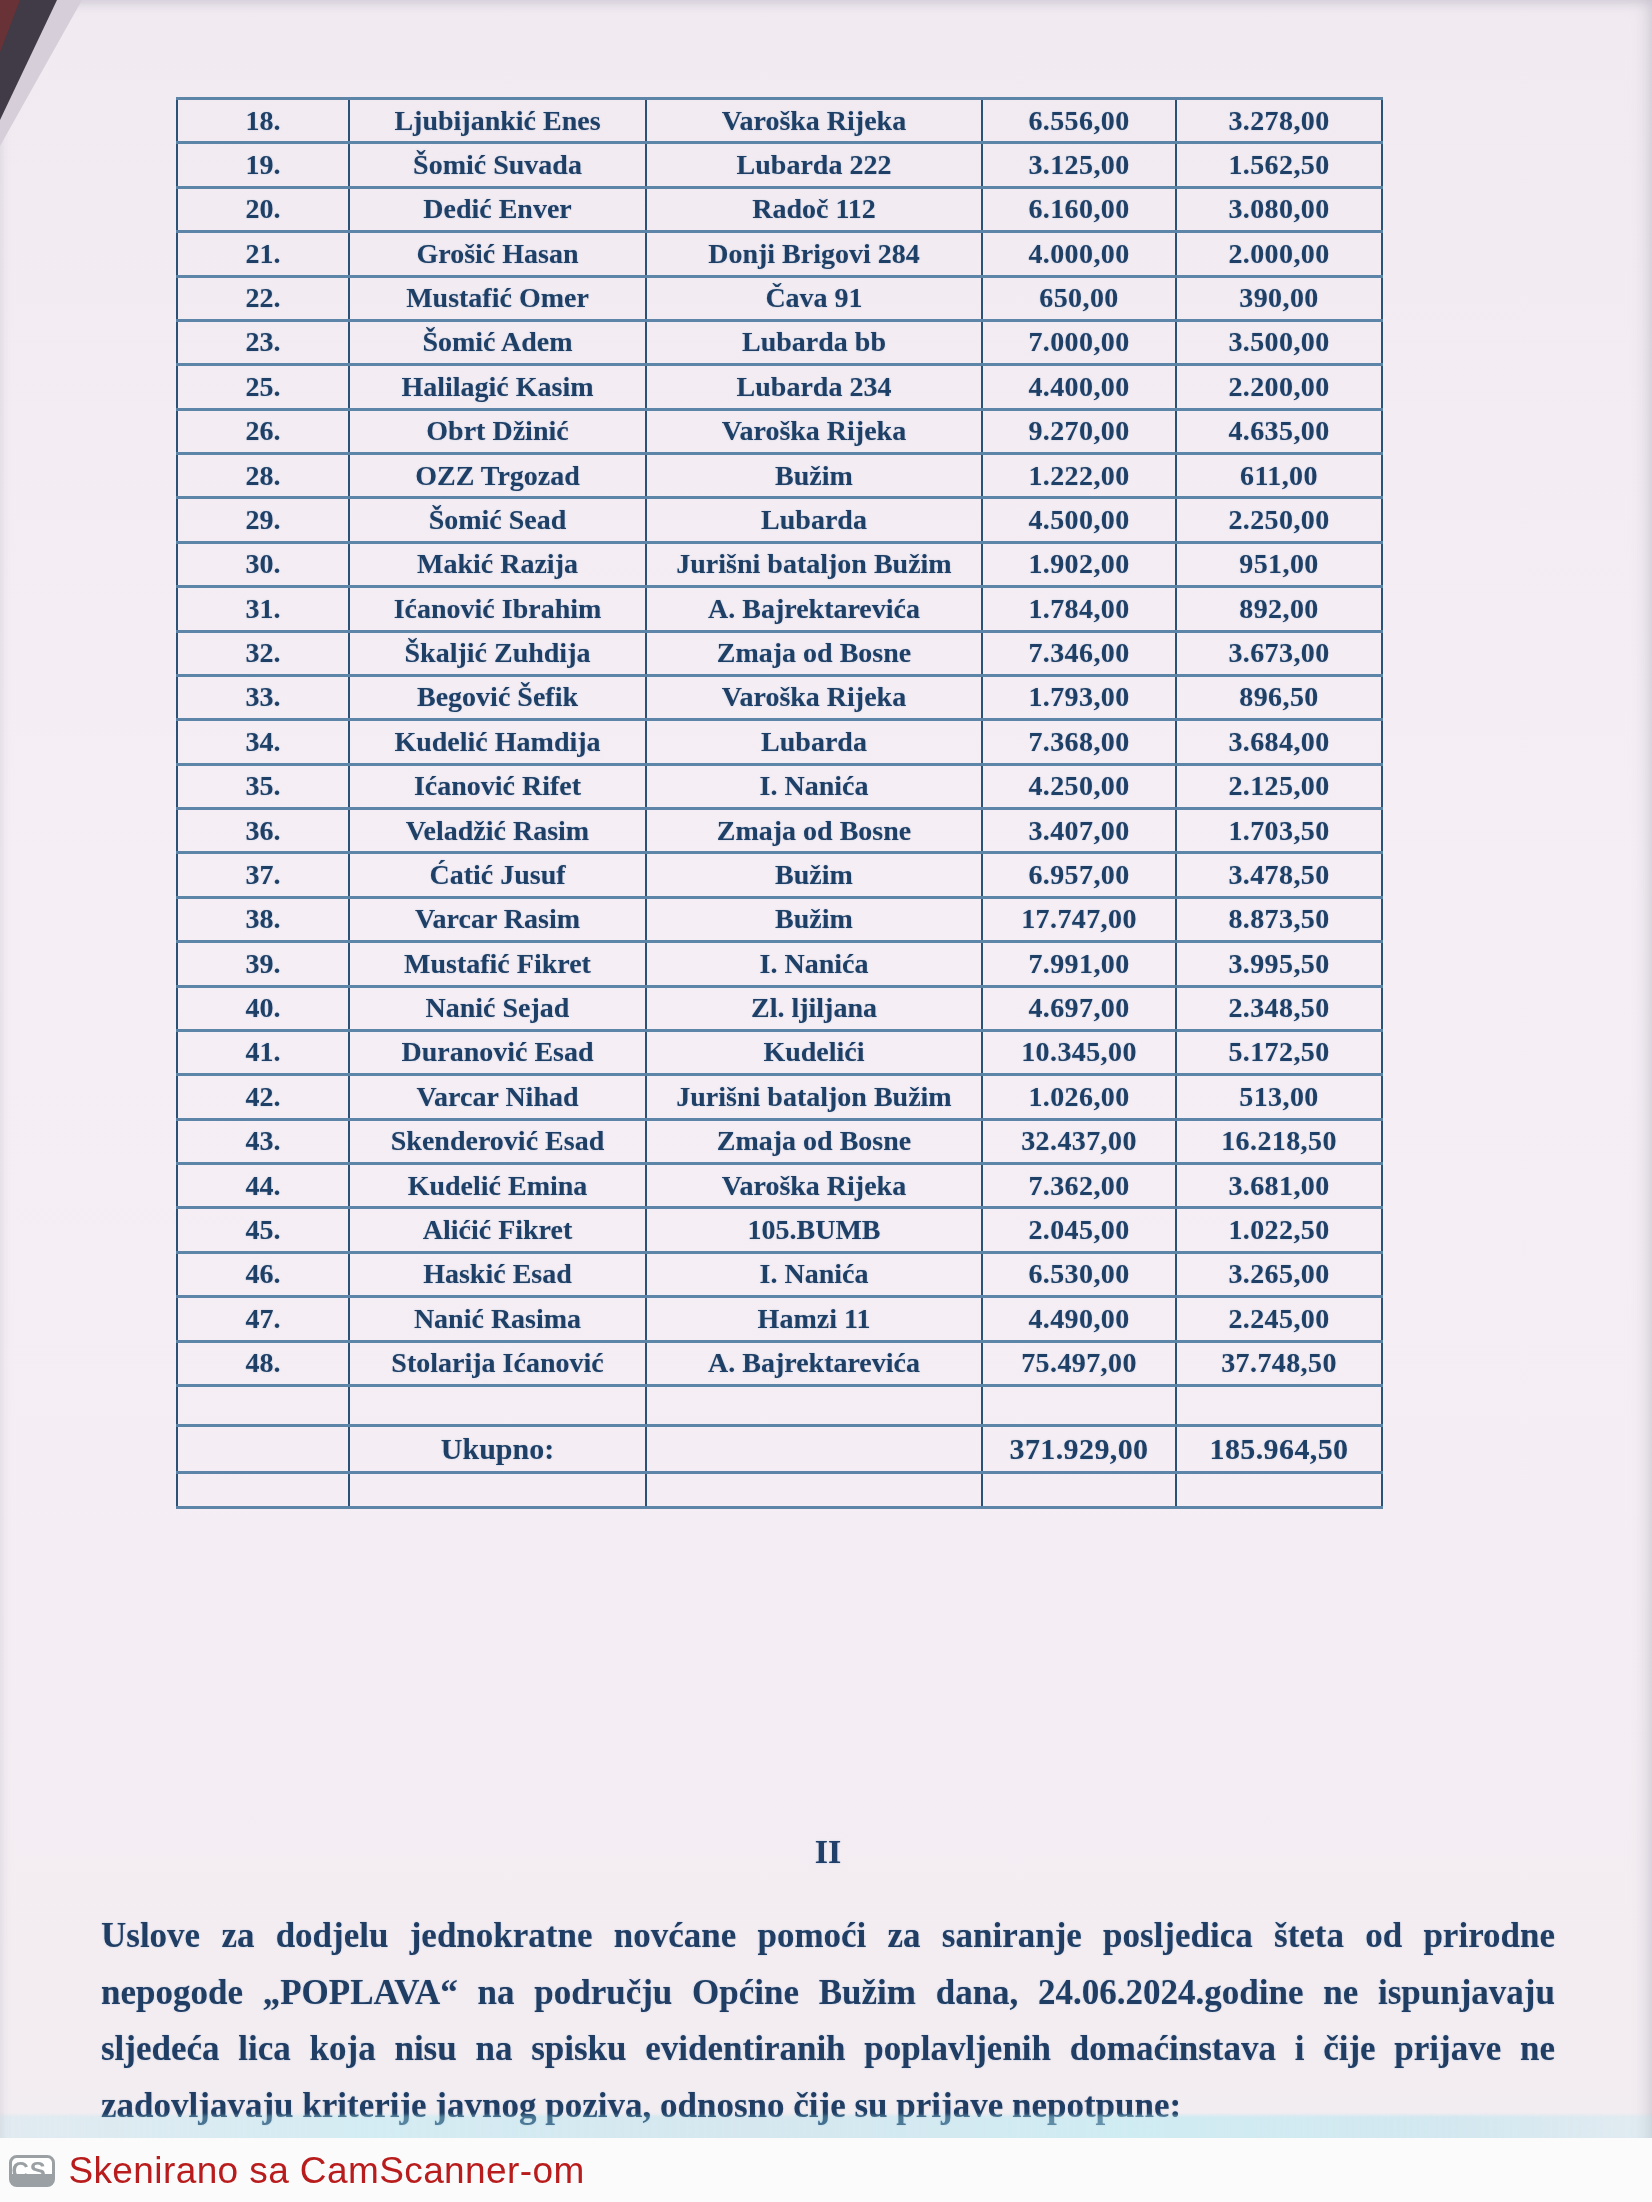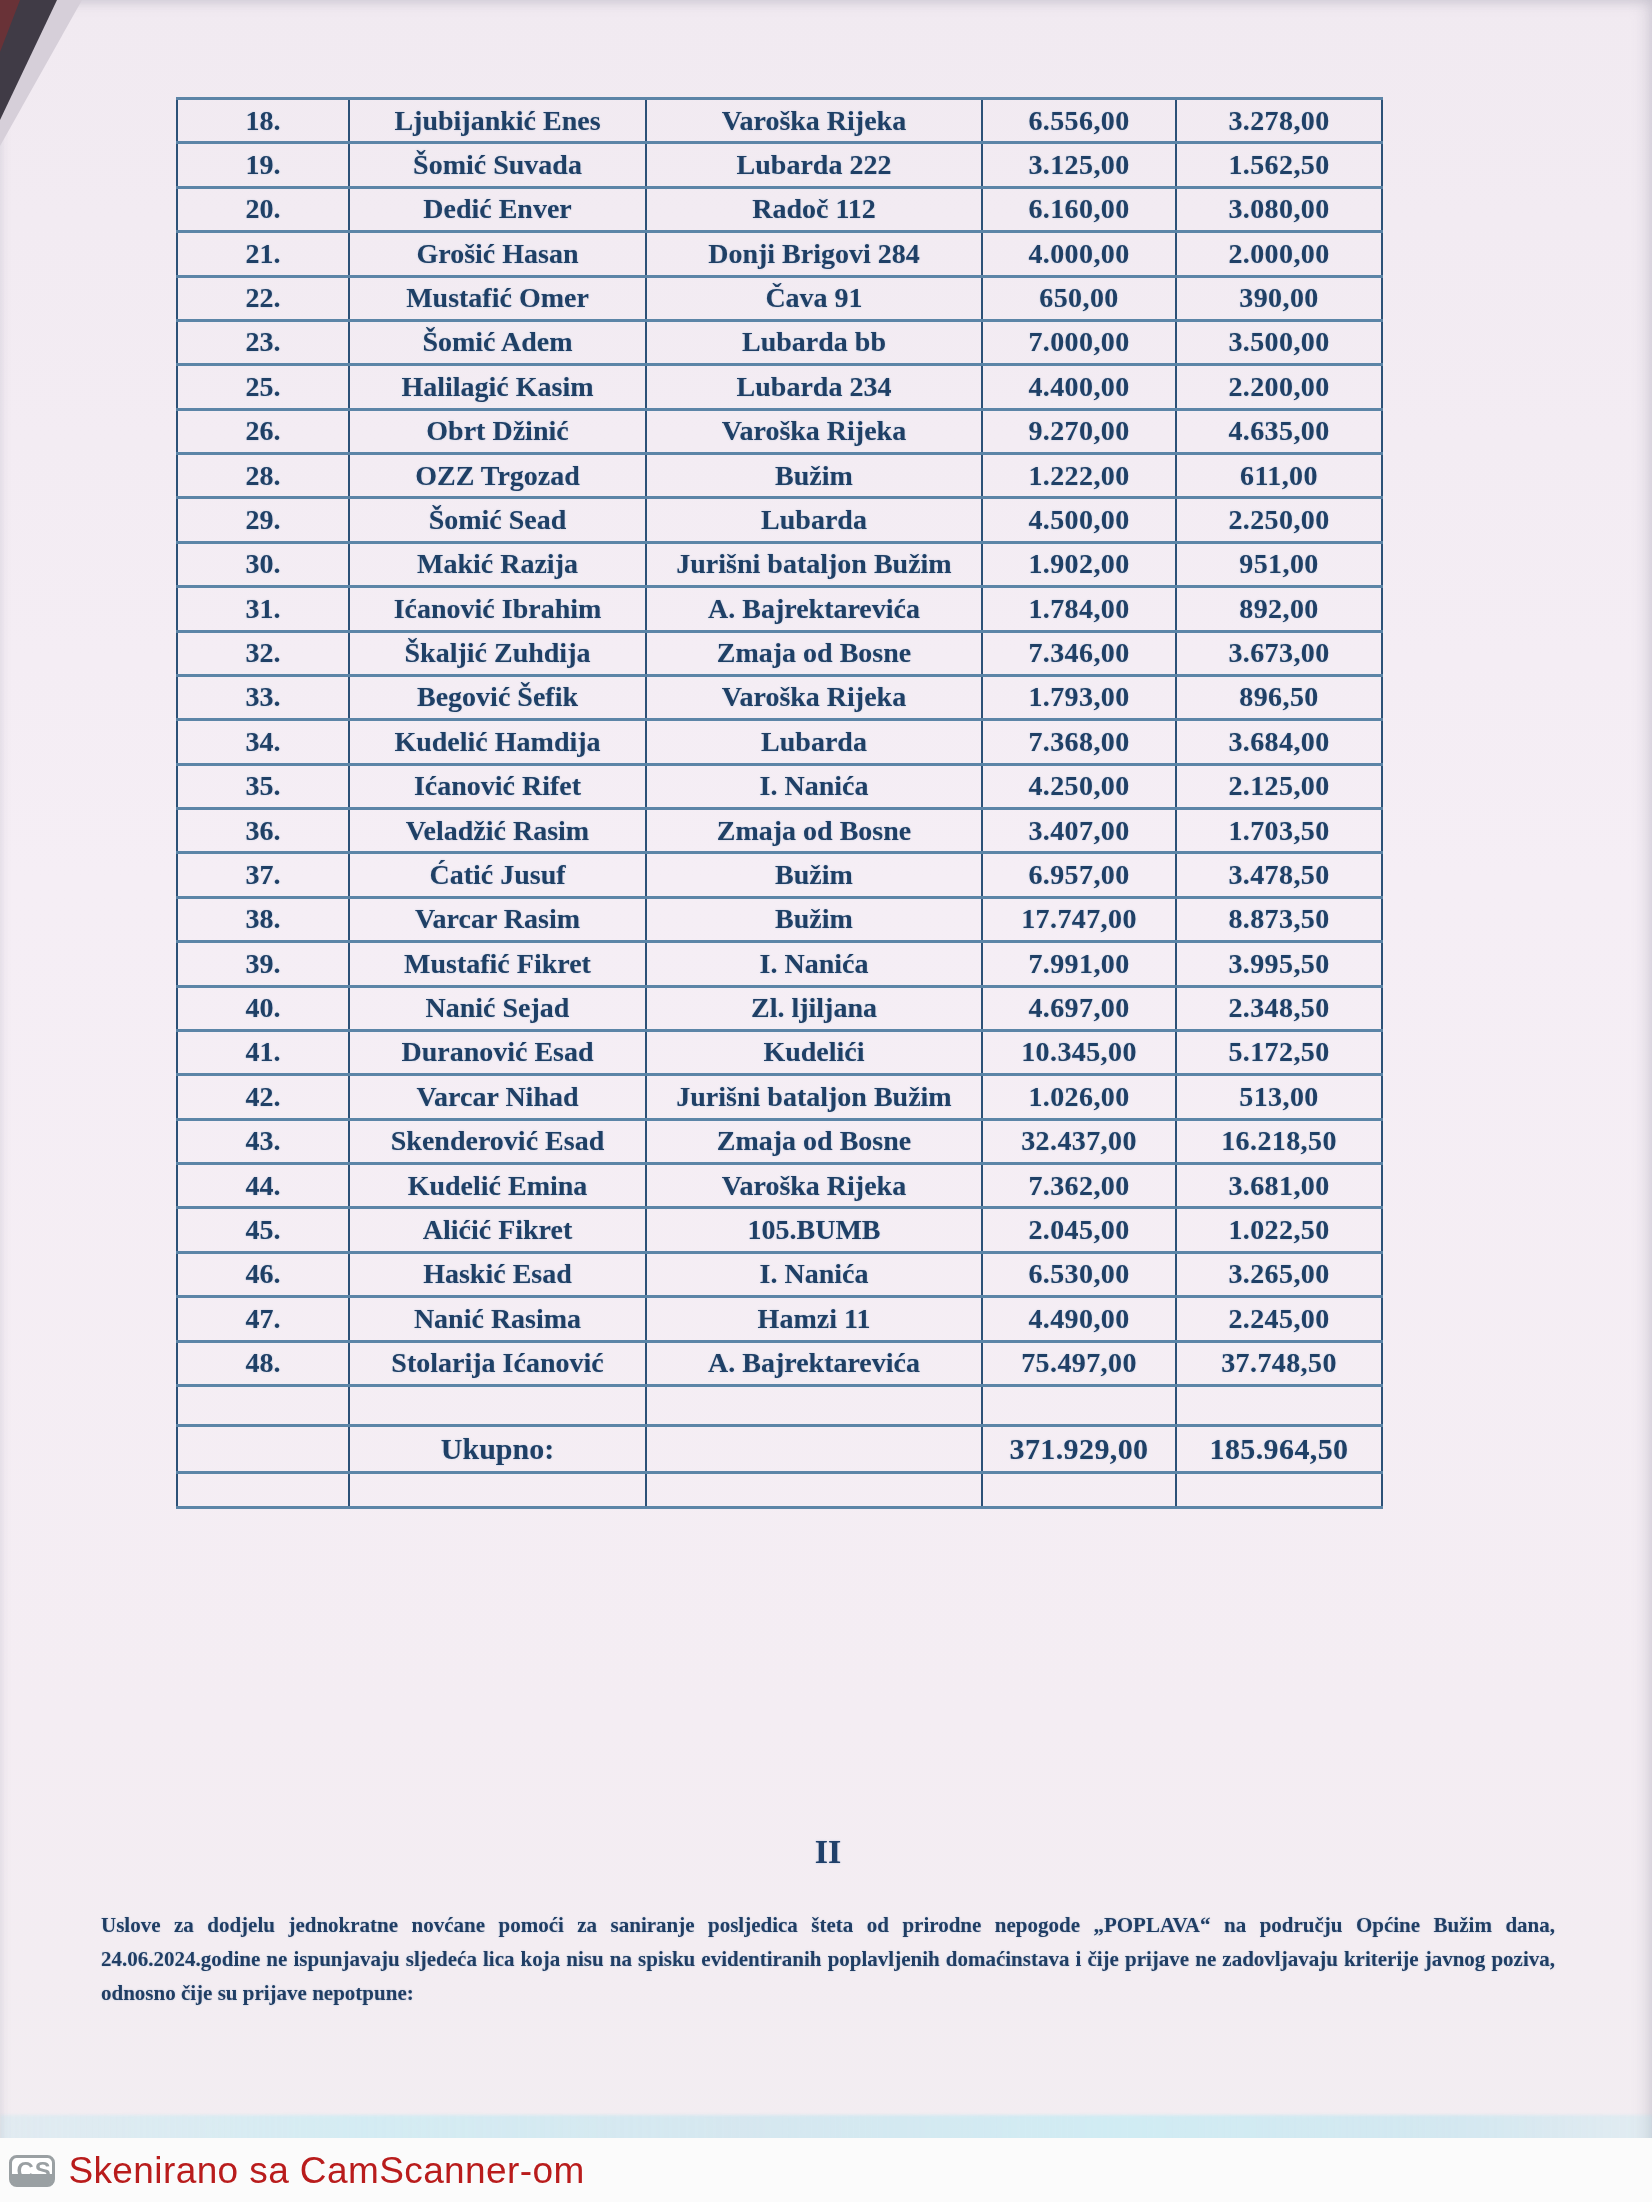--- a/index.html
+++ b/index.html
@@ -25,30 +25,30 @@
   .cellw{max-width:284px;margin:0 auto;}
   .c-no{font-size:29px;}
   .c-amt,.c-half{font-size:29px;letter-spacing:0.4px;}
   tr.empty-row td{height:34px;}
   tr.empty-last td{height:29px;}
   tr.total-row td{height:40px;font-size:30px;}
 
   .sec-heading{position:absolute;left:101px;width:1454px;top:1833px;text-align:center;
         color:#20406a;font-size:34px;font-weight:bold;text-shadow:0 0 1.7px rgba(60,105,160,.4);}
   .paragraph{position:absolute;left:101px;width:1454px;top:1908px;text-align:justify;
-        color:#203e64;font-size:21px;font-weight:bold;line-height:1.62;
+        color:#203e64;font-size:35px;font-weight:bold;line-height:1.62;
         text-shadow:0 0 1.7px rgba(60,105,160,.38);}
   .scan-smear{position:absolute;left:0;top:2115px;width:1653px;height:29px;
         background:linear-gradient(90deg,rgba(150,225,240,.18) 0%,rgba(170,235,245,.42) 22%,rgba(130,215,235,.25) 45%,rgba(175,235,245,.5) 68%,rgba(140,220,238,.3) 88%,rgba(160,230,242,.2) 100%);
         filter:blur(1.7px);}
   .watermark-bar{position:absolute;left:0;bottom:0;width:1653px;height:65px;background:#fbfbfb;
         display:flex;align-items:center;gap:13.8px;padding-left:8.6px;box-sizing:border-box;
         font-family:"Liberation Sans","DejaVu Sans",sans-serif;}
   .cs-icon{position:relative;width:46px;height:32px;border:3.4px solid #9aa0a3;border-radius:7.7px;
-        box-sizing:border-box;background:#fff;display:flex;align-items:flex-start;justify-content:flex-end;}
+        box-sizing:border-box;background:#fff;display:flex;align-items:flex-start;justify-content:flex-start;}
   .cs-icon .cs-text{font-size:24px;font-weight:bold;color:#9aa0a3;line-height:1.1;letter-spacing:0.9px;}
   .cs-icon .cs-foot{position:absolute;left:0;bottom:0;width:100%;height:9.5px;background:#9aa0a3;
         border-radius:0 0 3.4px 3.4px;}
   .wm-text{font-size:37px;color:#b91c1c;letter-spacing:0.4px;}
 </style>
 </head>
 <body>
 
 <div class="page">
 

